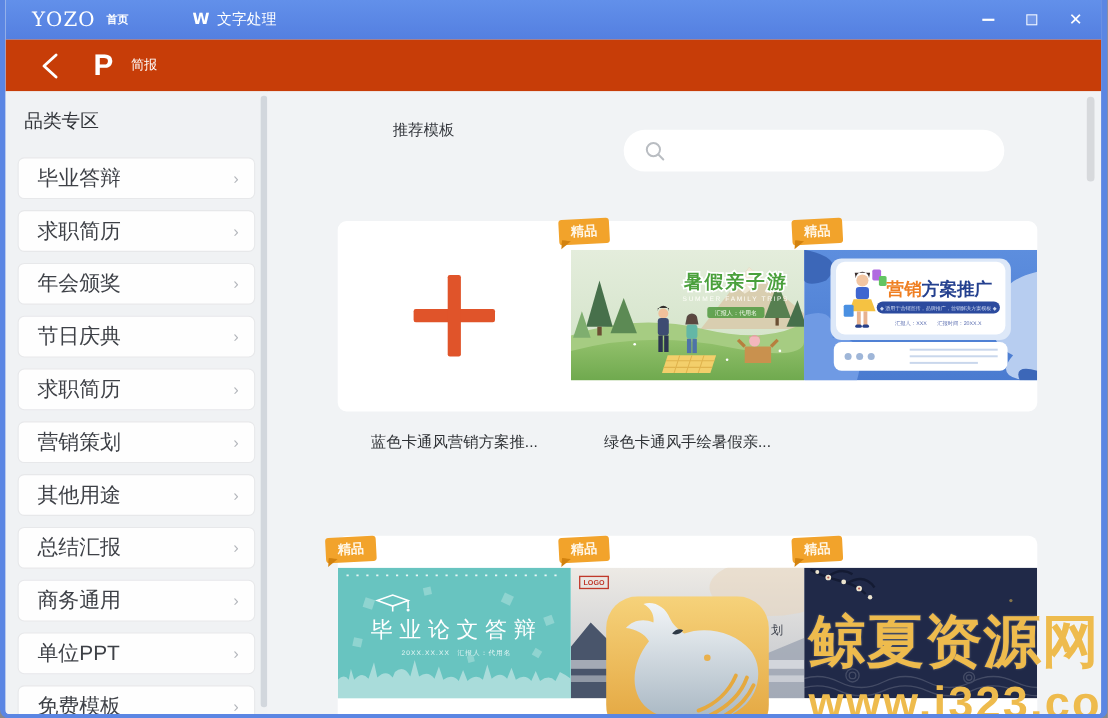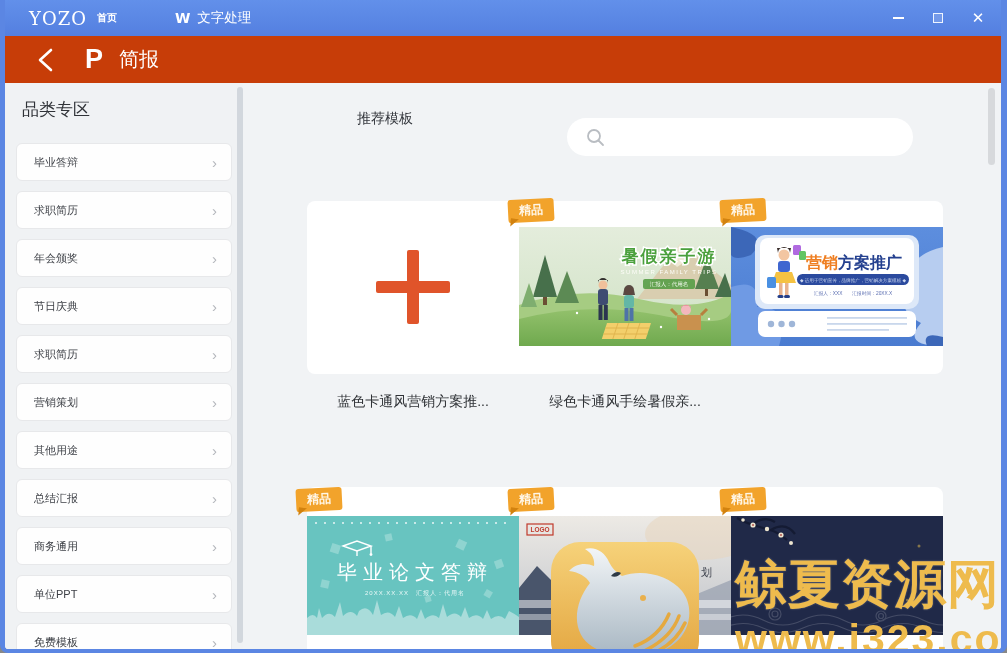--- a/index.html
+++ b/index.html
@@ -15,29 +15,29 @@
   .w-icon { font-weight:bold; font-size:14px; font-family:"DejaVu Sans",sans-serif; }
   .win-controls { margin-left:auto; display:flex; align-items:center; gap:26px; margin-right:16px; }
   .wc { width:14px; height:14px; display:flex; align-items:center; justify-content:center; cursor:pointer; }
   .wc-min i { display:block; width:11px; height:2px; background:#fff; }
   .wc-max i { display:block; width:10px; height:10px; border:1.5px solid #eef4ff; background:rgba(255,255,255,.15); }
   .wc-close { font-size:15px; color:#fff; }
   
   .appbar { height:47px; background:#c73d08; display:flex; align-items:center; color:#fff; }
   .back { margin-left:30px; cursor:pointer; display:flex; }
   .p-logo { margin-left:28px; font-size:27px; font-weight:800; letter-spacing:0; }
-  .app-title { margin-left:16px; font-size:20px; }
+  .app-title { margin-left:16px; font-size:12px; }
   
   .content { display:flex; height:612px; }
   .sidebar { position:relative; width:238px; background:#f0f2f4; flex:none; }
   .side-heading { position:absolute; left:17px; top:15px; font-size:17px; color:#303338; }
   .side-list { position:absolute; left:11px; top:60px; width:216px; }
   .side-item { height:38px; background:#fefefe; border:1px solid #e7e8ea; border-radius:6px; margin-bottom:10px;
                display:flex; align-items:center; padding:0 14px 0 17px; cursor:pointer; }
-  .side-item span.lbl { font-size:11px; color:#3e4147; }
+  .side-item span.lbl { font-size:19px; color:#3e4147; }
   .side-item span.chev { margin-left:auto; color:#b4b7bc; font-size:15px; }
   .side-scroll { position:absolute; right:0; top:4px; width:6px; height:556px; background:#d2d7dd; border-radius:3px; }
   .main { position:relative; flex:1; background:#f1f3f5; }
   .main-scroll { position:absolute; right:6px; top:5px; width:7px; height:77px; background:#d7d9dc; border-radius:3.5px; }
   .main-heading { position:absolute; left:114px; top:27px; font-size:14px; color:#34373d; font-weight:400; }
   .searchbox { position:absolute; left:324px; top:35px; width:346px; height:38px; background:#fff; border-radius:19px;
                display:flex; align-items:center; padding-left:19px; }
   .searchbox input { border:none; outline:none; flex:1; height:30px; font-size:14px; background:transparent; margin-left:8px; }
   
   .panel { position:absolute; left:64px; width:636px; height:173px; background:#fff; border-radius:8px; }

